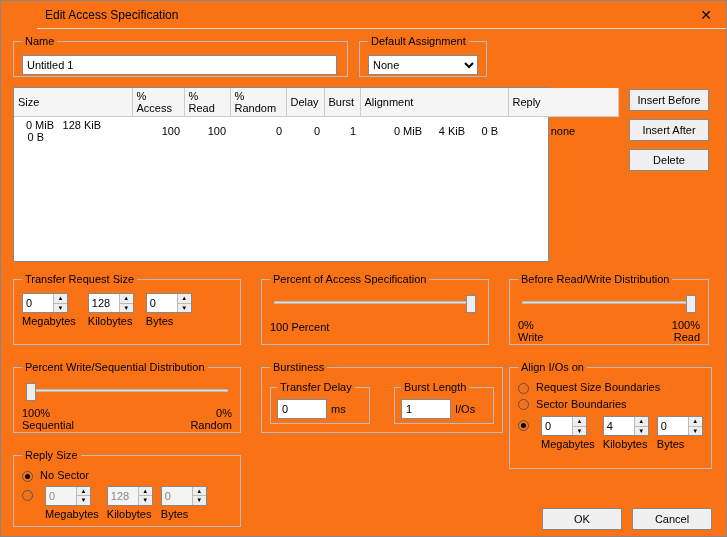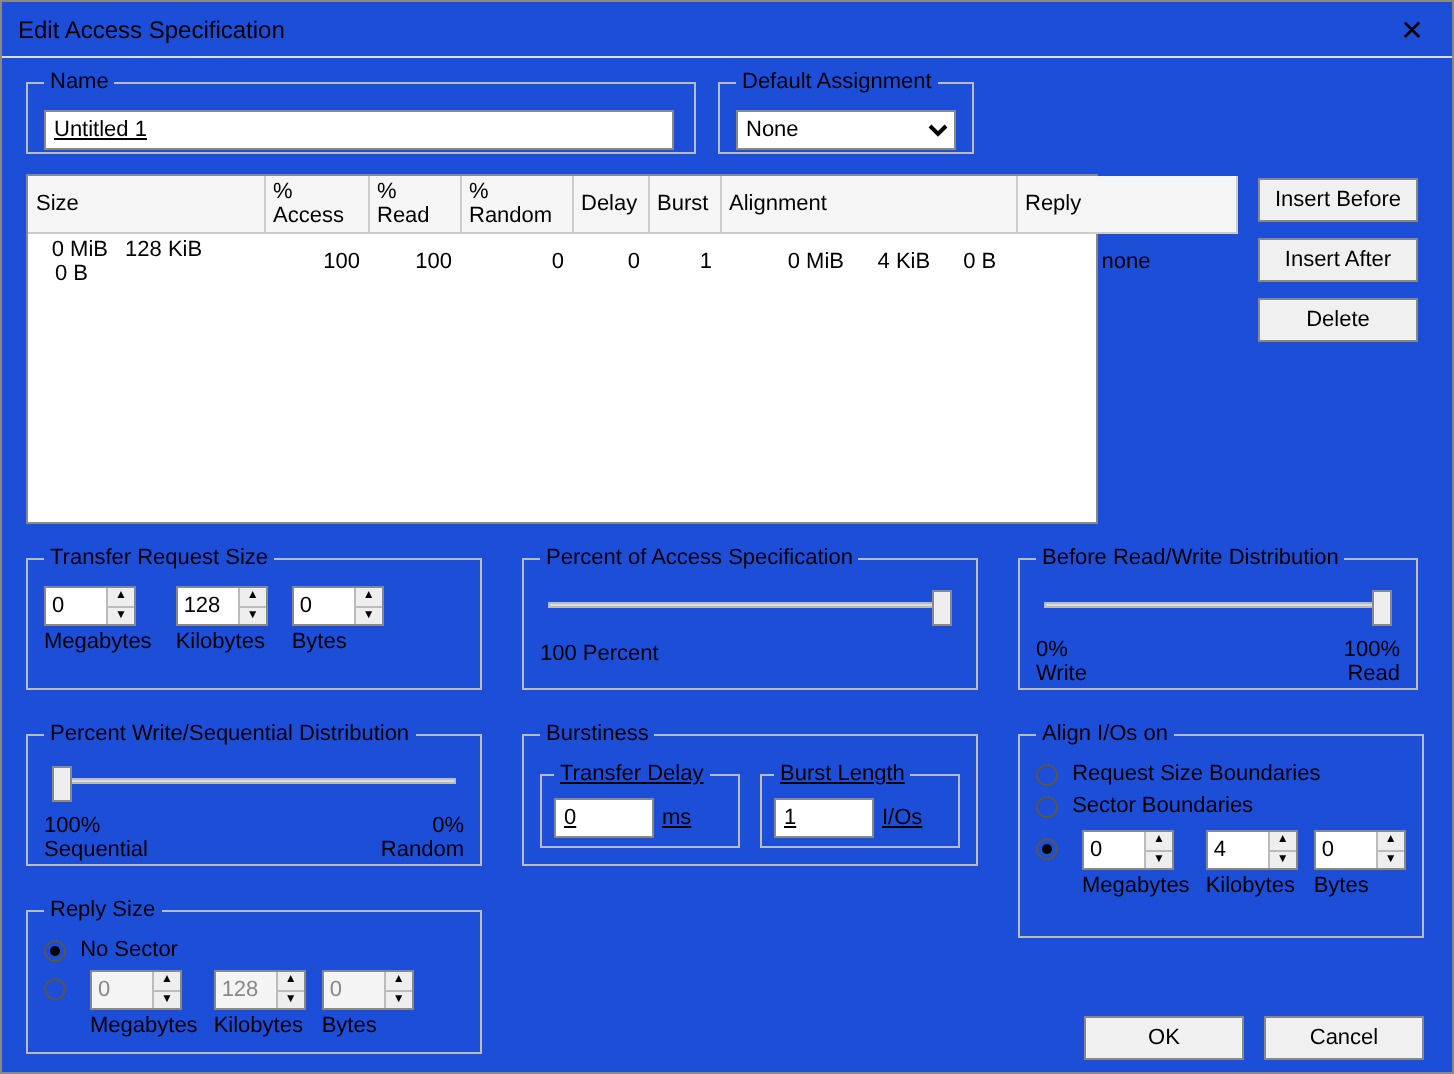--- a/index.html
+++ b/index.html
@@ -7,22 +7,23 @@
     margin: 0;
     font-family: "Segoe UI", Tahoma, sans-serif;
     font-size: 11px;
     background: #fff;
     color: #000;
   }
   .window {
     width: 727px;
     height: 537px;
     border: 1px solid #888;
-    background: #1d4ed8;
+    background: #f97316;
     position: relative;
+    padding-left: 36px;
   }
   .titlebar {
     height: 28px;
     line-height: 28px;
     padding-left: 8px;
     border-bottom: 1px solid #ddd;
     font-size: 12px;
     display: flex;
     justify-content: space-between;
     align-items: center;
@@ -171,21 +172,21 @@
 <div class="window">
   <div class="titlebar">
     <span>Edit Access Specification</span>
     <span class="close">✕</span>
   </div>
 
   <div class="client">
 
     <fieldset style="left:12px; top:6px; width:335px; height:42px;">
       <legend>Name</legend>
-      <input type="text" class="field" style="width: 315px; text-decoration: underline;" value="Untitled 1">
+      <input type="text" class="field" style="width: 315px;" value="Untitled 1">
     </fieldset>
 
     <fieldset style="left:358px; top:6px; width:125px; height:42px;">
       <legend>Default Assignment</legend>
       <select class="dd" style="width:110px;">
         <option>None</option>
       </select>
     </fieldset>
 
     <div class="list" style="left:12px; top:58px; width:536px; height:175px;">
@@ -315,21 +316,21 @@
         </div>
         <div style="text-align:right;">
           <div>0%</div>
           <div>Random</div>
         </div>
       </div>
     </fieldset>
 
     <fieldset style="left:260px; top:332px; width:228px; height:72px;">
       <legend>Burstiness</legend>
-      <div style="display:flex; gap:10px;text-decoration:underline;">
+      <div style="display:flex; gap:24px;">
         <fieldset style="position:static; padding:6px 6px 4px 6px; width:100px;">
           <legend>Transfer Delay</legend>
           <div style="display:flex; align-items:center; gap:4px;">
             <input type="text" class="field" style="width: 50px;" value="0">
             <span>ms</span>
           </div>
         </fieldset>
         <fieldset style="position:static; padding:6px 6px 4px 6px; width:100px;">
           <legend>Burst Length</legend>
           <div style="display:flex; align-items:center; gap:4px;">

